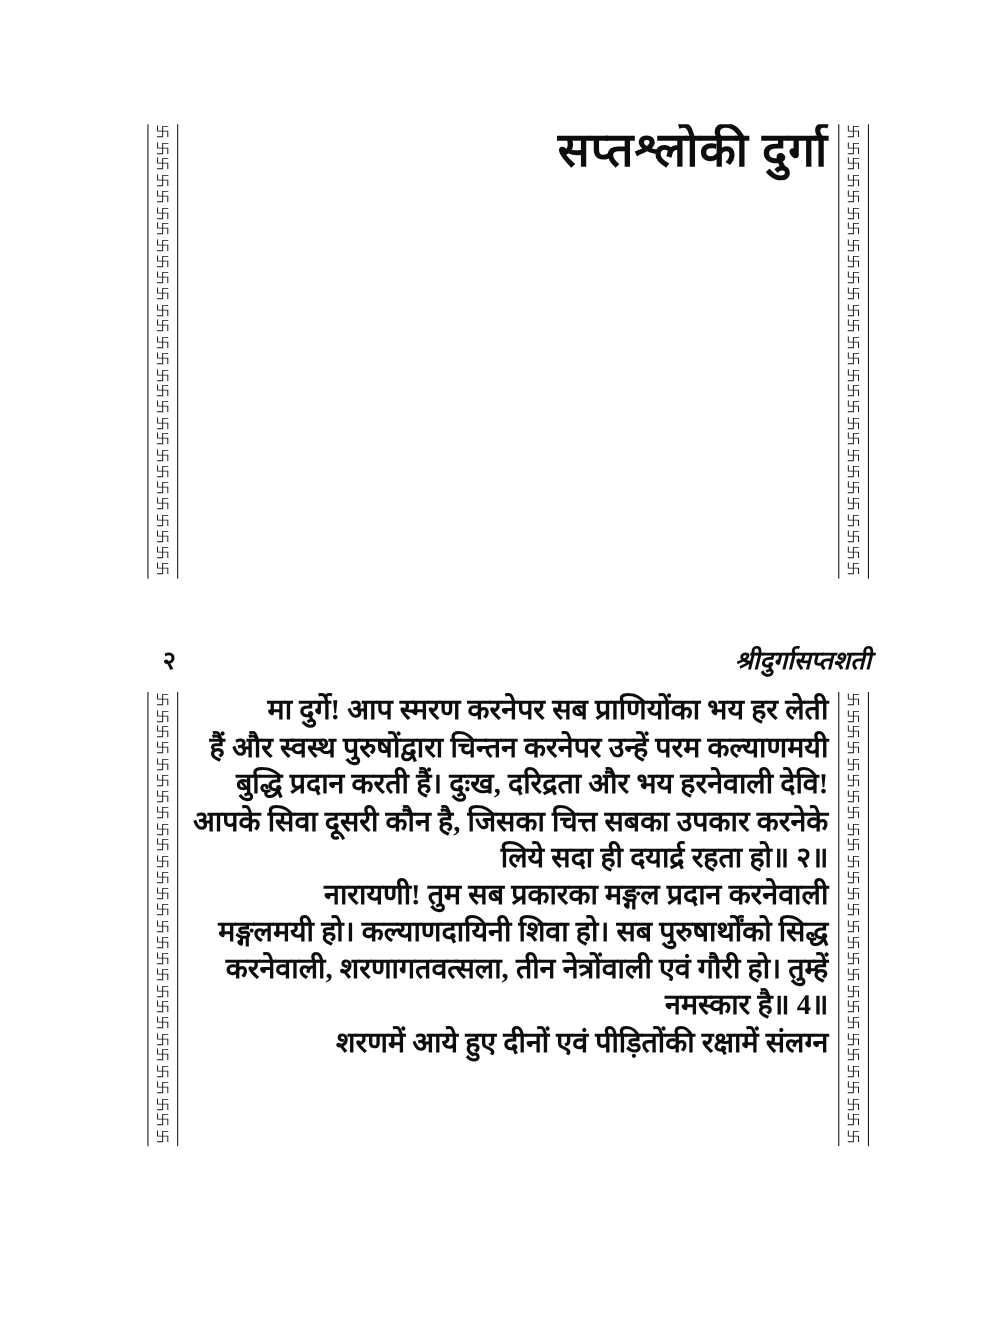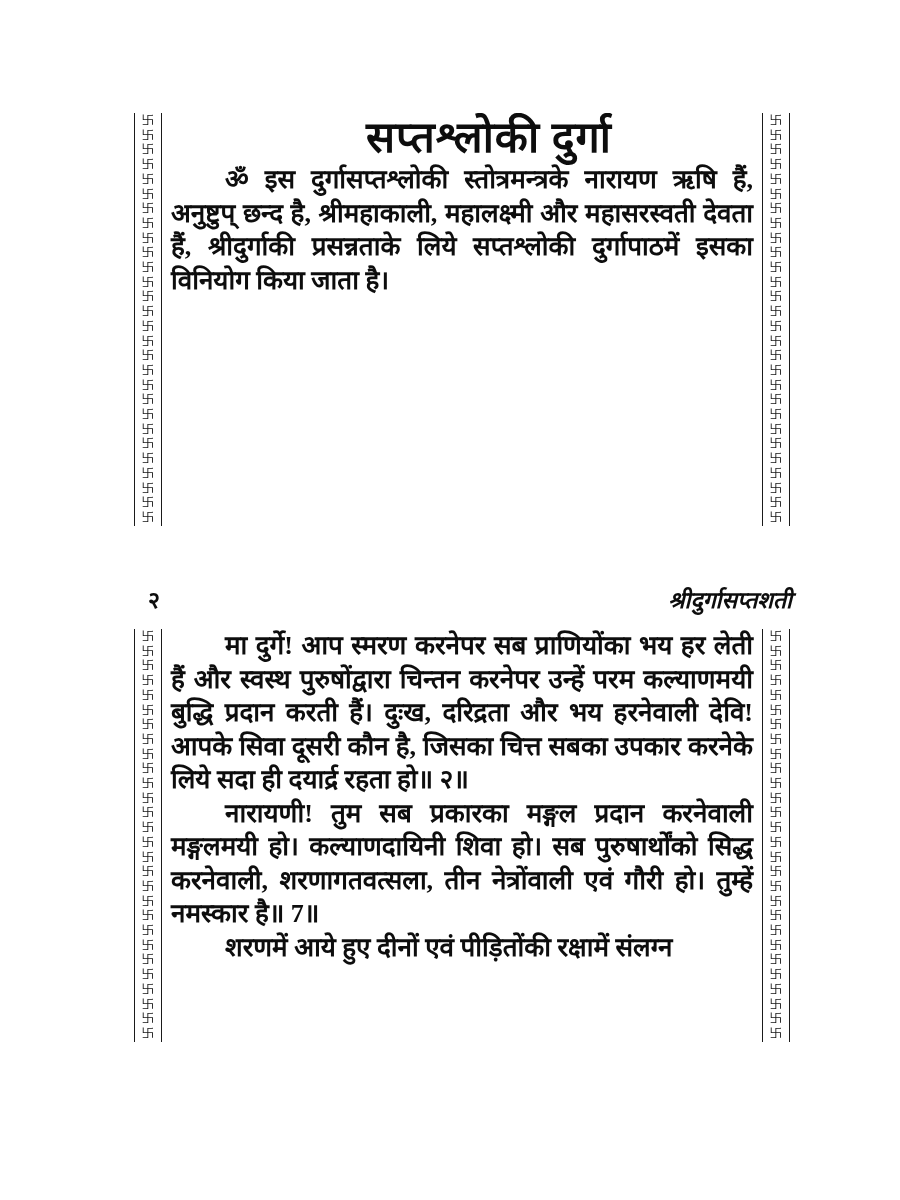--- a/index.html
+++ b/index.html
@@ -43,20 +43,21 @@
     padding: 0 7px;
     text-align: justify;
     font-weight: bold;
     font-size: 26px;
     line-height: 33.5px;
     overflow: hidden;
   }
   .content p {
     margin: 0;
     text-indent: 54px;
+    text-align: right;
   }
   .doc-title {
     margin: 0 0 5px 0;
     text-align: center;
     text-indent: 0;
     font-size: 43px;
     line-height: 50px;
     font-weight: bold;
     letter-spacing: 1px;
   }
@@ -110,21 +111,20 @@
 卐
 卐
 卐
 卐
 卐
 卐
 卐
 卐</div>
     <div class="content">
       <p class="doc-title">सप्तश्लोकी दुर्गा</p>
-      <p>ॐ इस दुर्गासप्तश्लोकी स्तोत्रमन्त्रके नारायण ऋषि हैं, अनुष्टुप् छन्द है, श्रीमहाकाली, महालक्ष्मी और महासरस्वती देवता हैं, श्रीदुर्गाकी प्रसन्नताके लिये सप्तश्लोकी दुर्गापाठमें इसका विनियोग किया जाता है।</p>
     </div>
     <div class="border-col">卐
 卐
 卐
 卐
 卐
 卐
 卐
 卐
 卐
@@ -178,21 +178,21 @@
 卐
 卐
 卐
 卐
 卐
 卐
 卐
 卐</div>
     <div class="content">
       <p>मा दुर्गे! आप स्मरण करनेपर सब प्राणियोंका भय हर लेती हैं और स्वस्थ पुरुषोंद्वारा चिन्तन करनेपर उन्हें परम कल्याणमयी बुद्धि प्रदान करती हैं। दुःख, दरिद्रता और भय हरनेवाली देवि! आपके सिवा दूसरी कौन है, जिसका चित्त सबका उपकार करनेके लिये सदा ही दयार्द्र रहता हो॥ २॥</p>
-      <p>नारायणी! तुम सब प्रकारका मङ्गल प्रदान करनेवाली मङ्गलमयी हो। कल्याणदायिनी शिवा हो। सब पुरुषार्थोंको सिद्ध करनेवाली, शरणागतवत्सला, तीन नेत्रोंवाली एवं गौरी हो। तुम्हें नमस्कार है॥ 7॥</p>
+      <p>नारायणी! तुम सब प्रकारका मङ्गल प्रदान करनेवाली मङ्गलमयी हो। कल्याणदायिनी शिवा हो। सब पुरुषार्थोंको सिद्ध करनेवाली, शरणागतवत्सला, तीन नेत्रोंवाली एवं गौरी हो। तुम्हें नमस्कार है॥ 4॥</p>
       <p>शरणमें आये हुए दीनों एवं पीड़ितोंकी रक्षामें संलग्न</p>
     </div>
     <div class="border-col">卐
 卐
 卐
 卐
 卐
 卐
 卐
 卐

